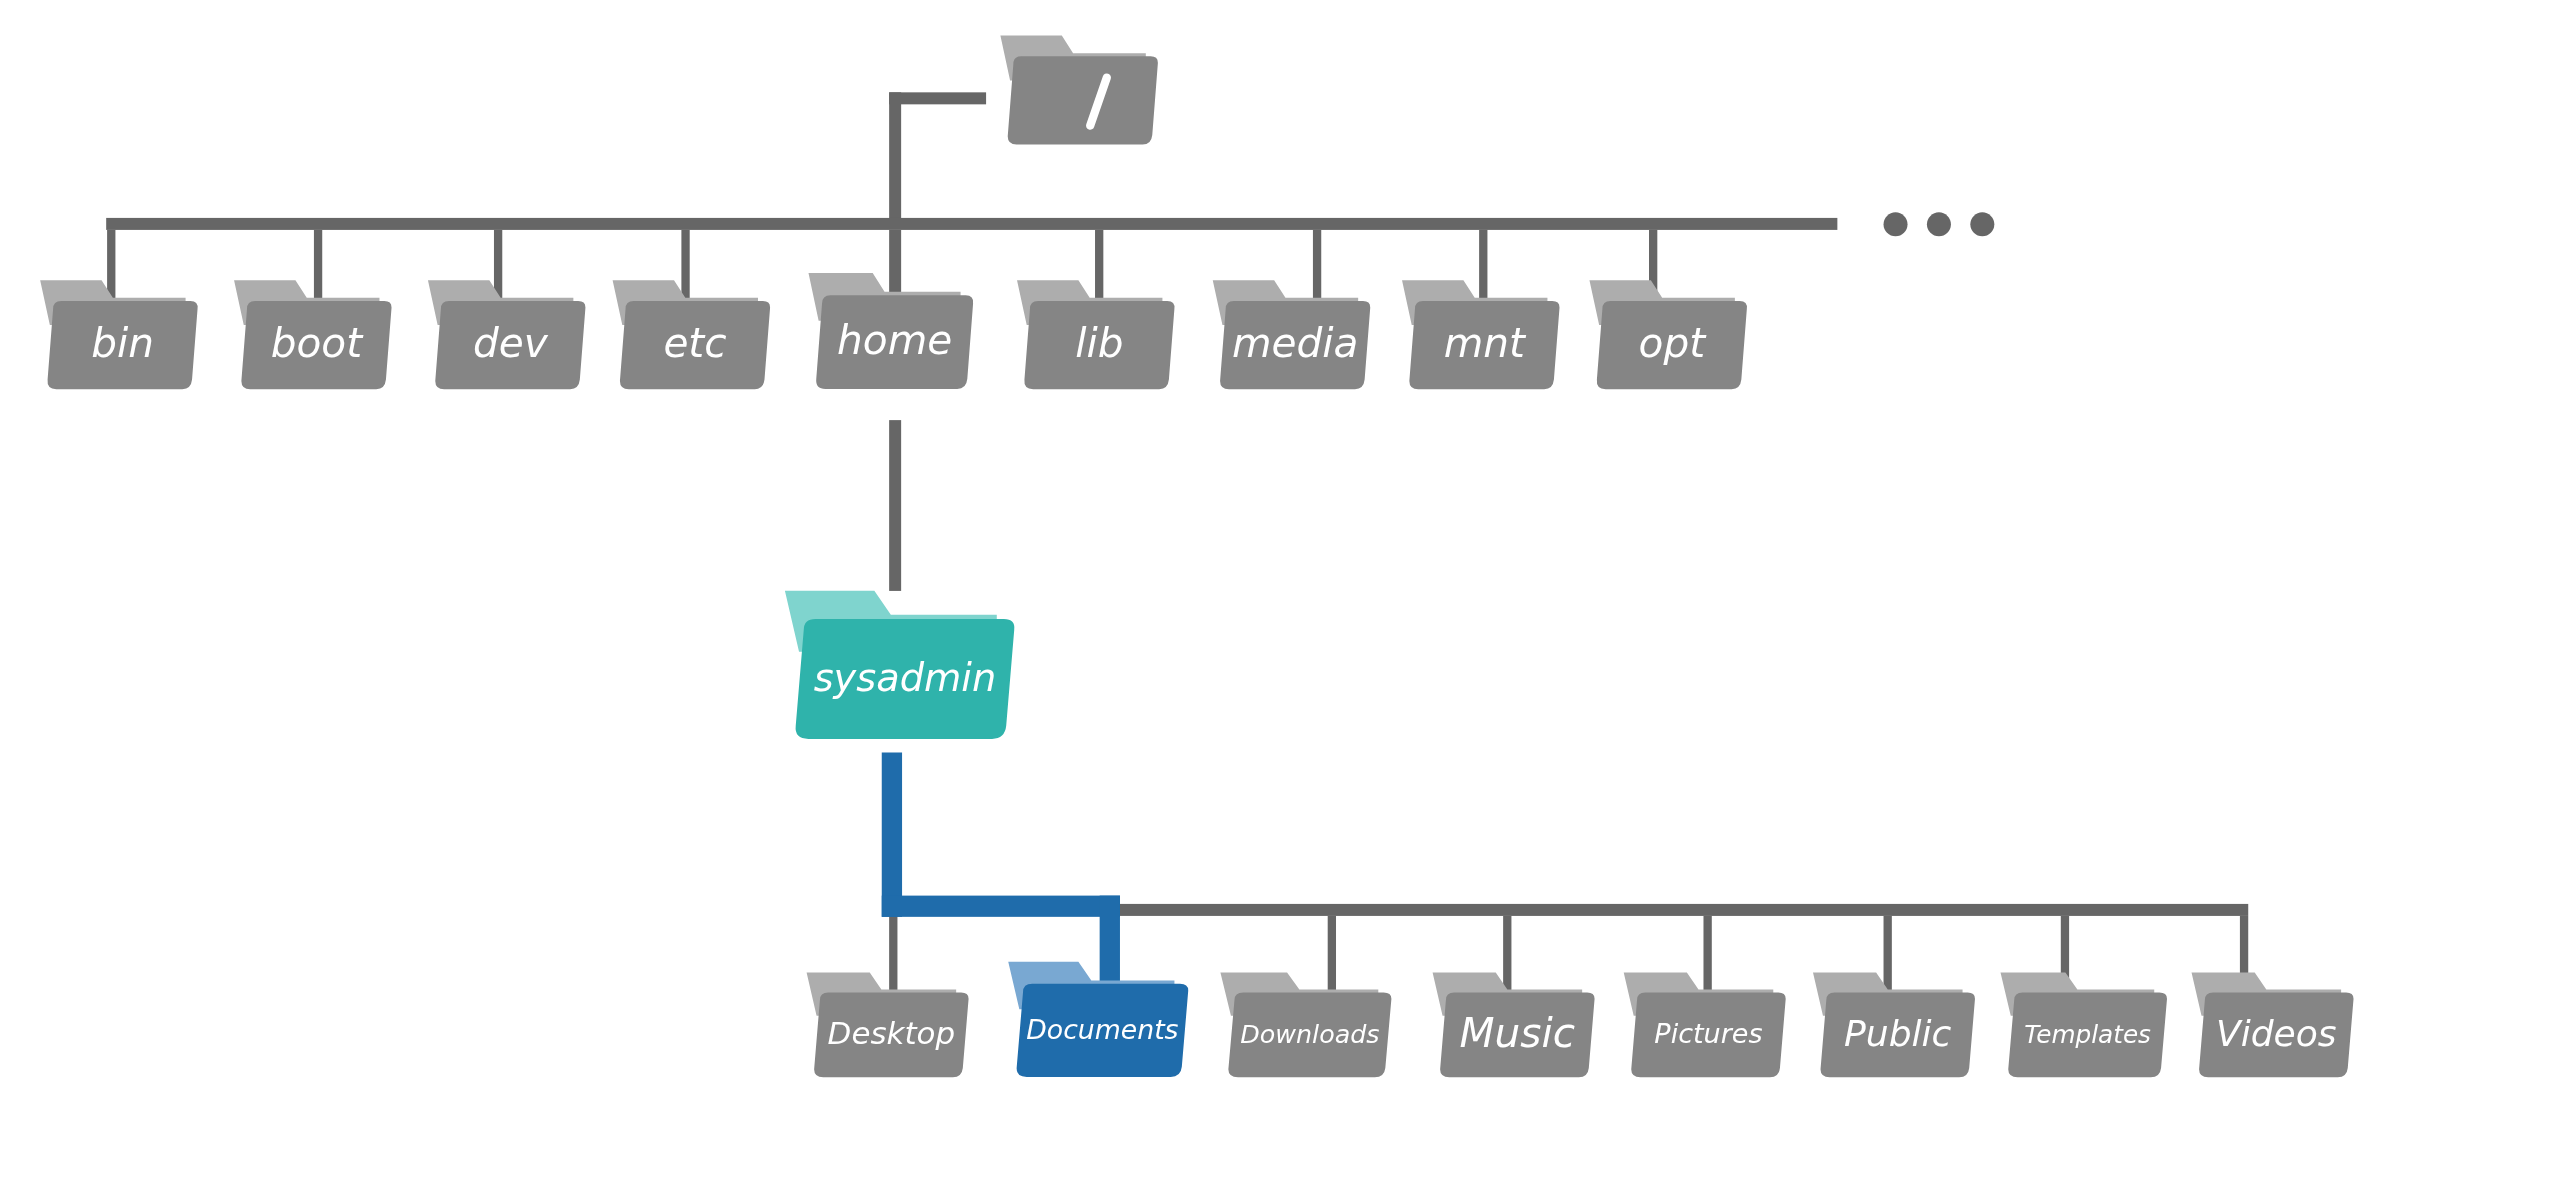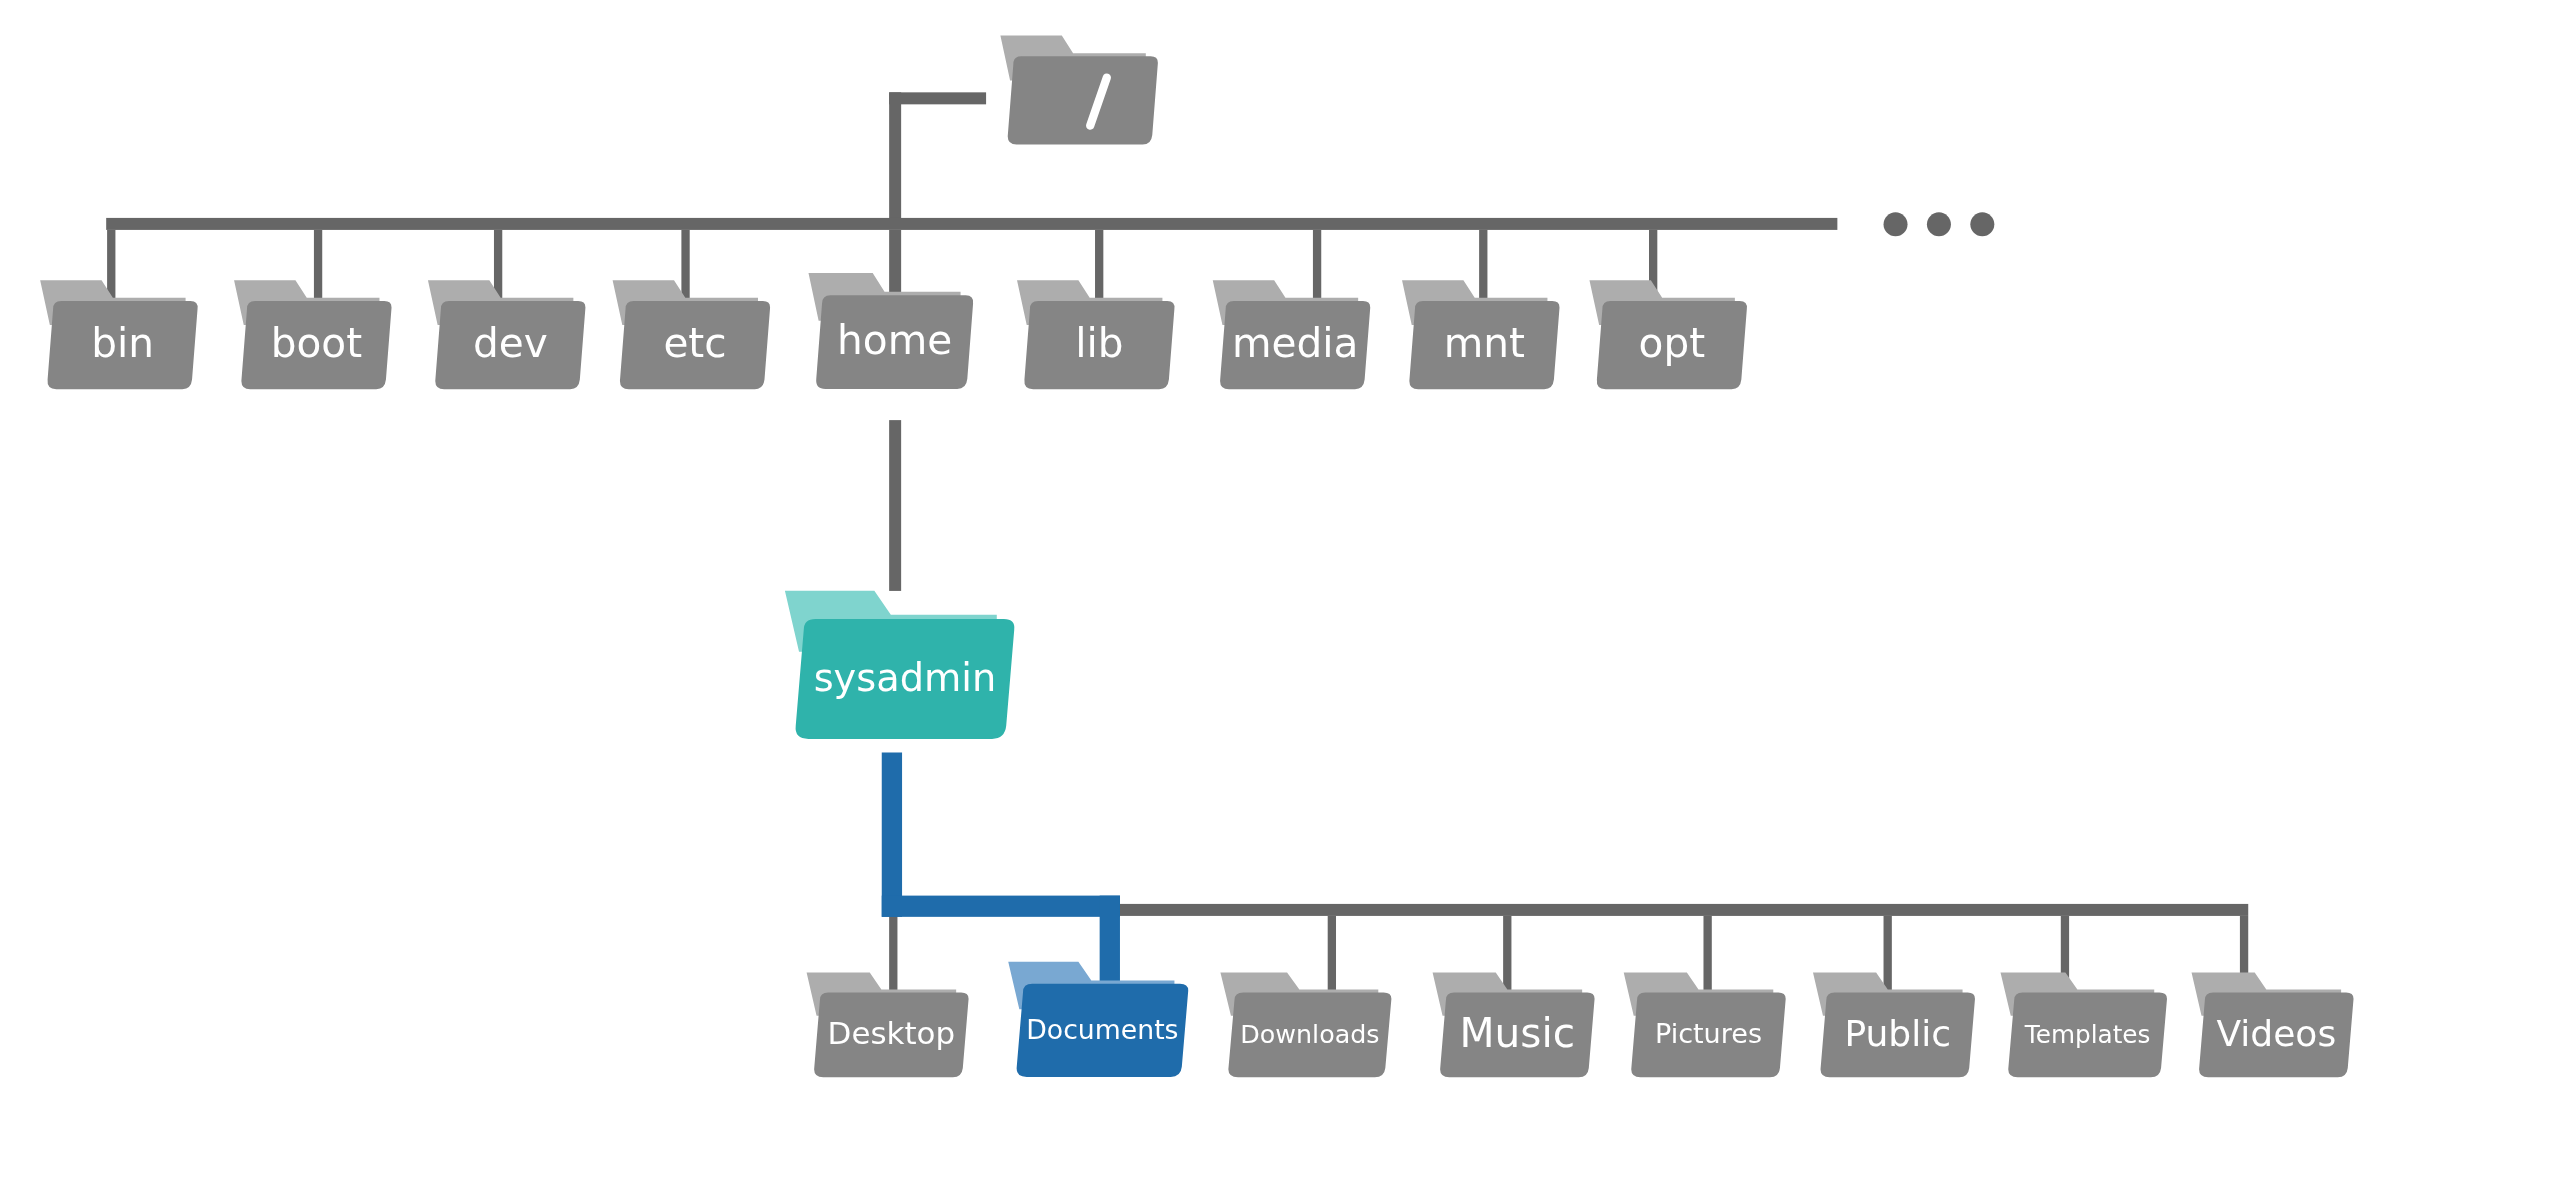--- a/index.html
+++ b/index.html
@@ -11,20 +11,21 @@
     width: 2576px;
     height: 1204px;
     font-family: "DejaVu Sans", sans-serif;
     overflow: hidden;
   }
   #diagram-root {
     position: relative;
     width: 2292px;
     height: 1204px;
     background: #ffffff;
+    font-style: italic;
   }
   svg#tree-svg {
     position: absolute;
     top: 0;
     left: 0;
     width: 2576px;
     height: 1204px;
     display: block;
   }
   .folder-label {

